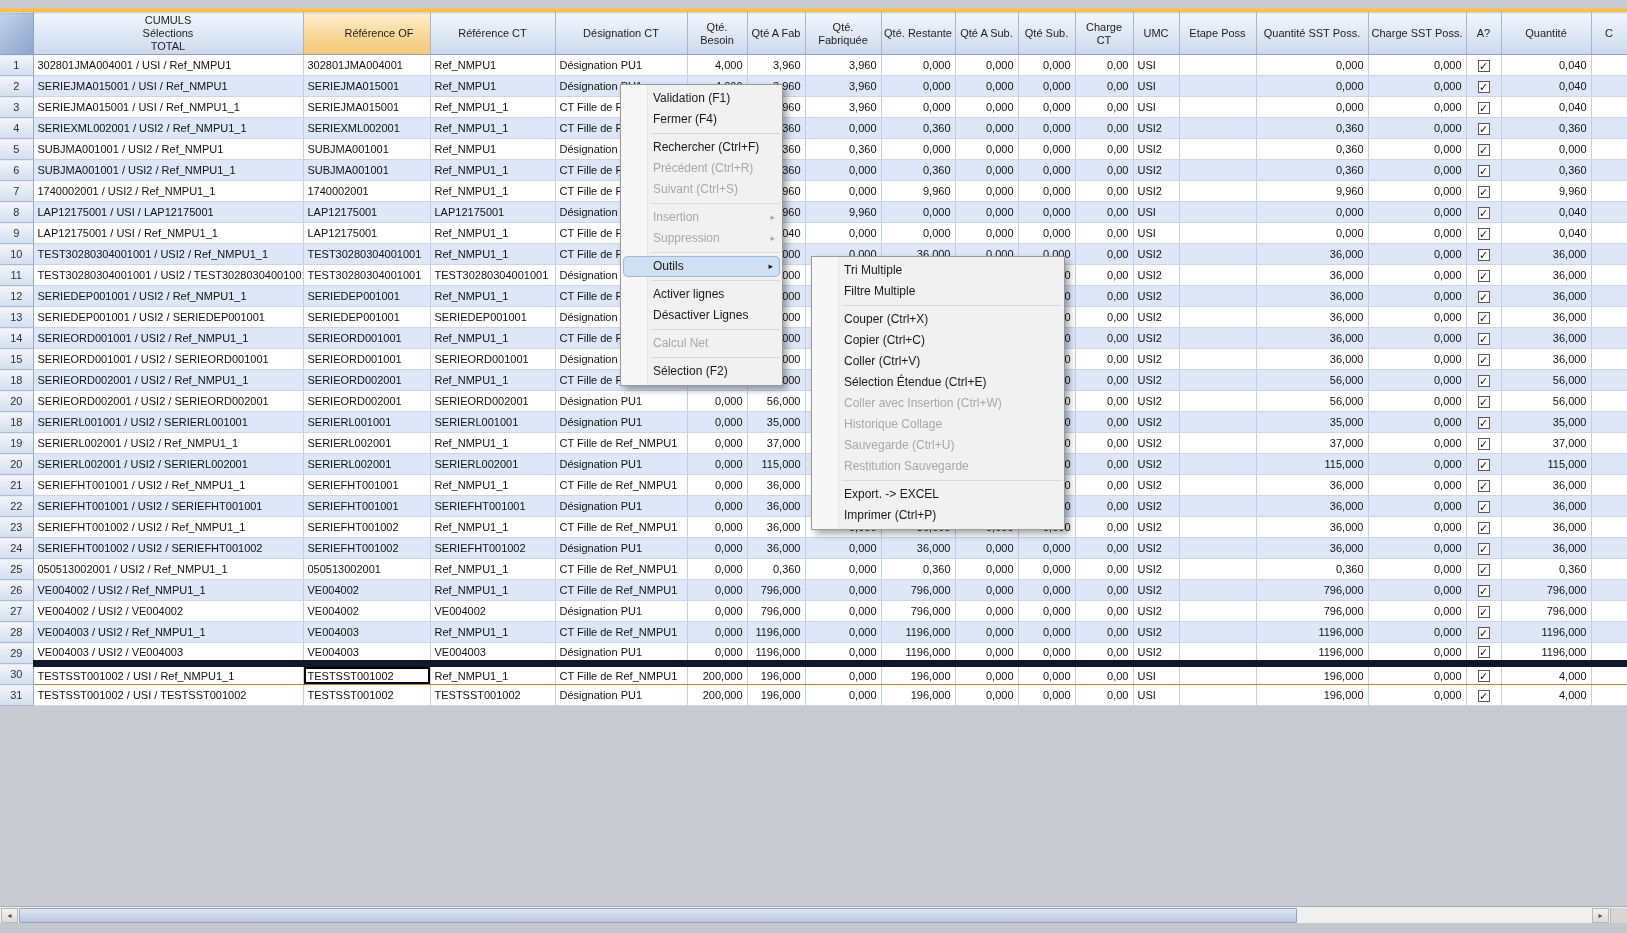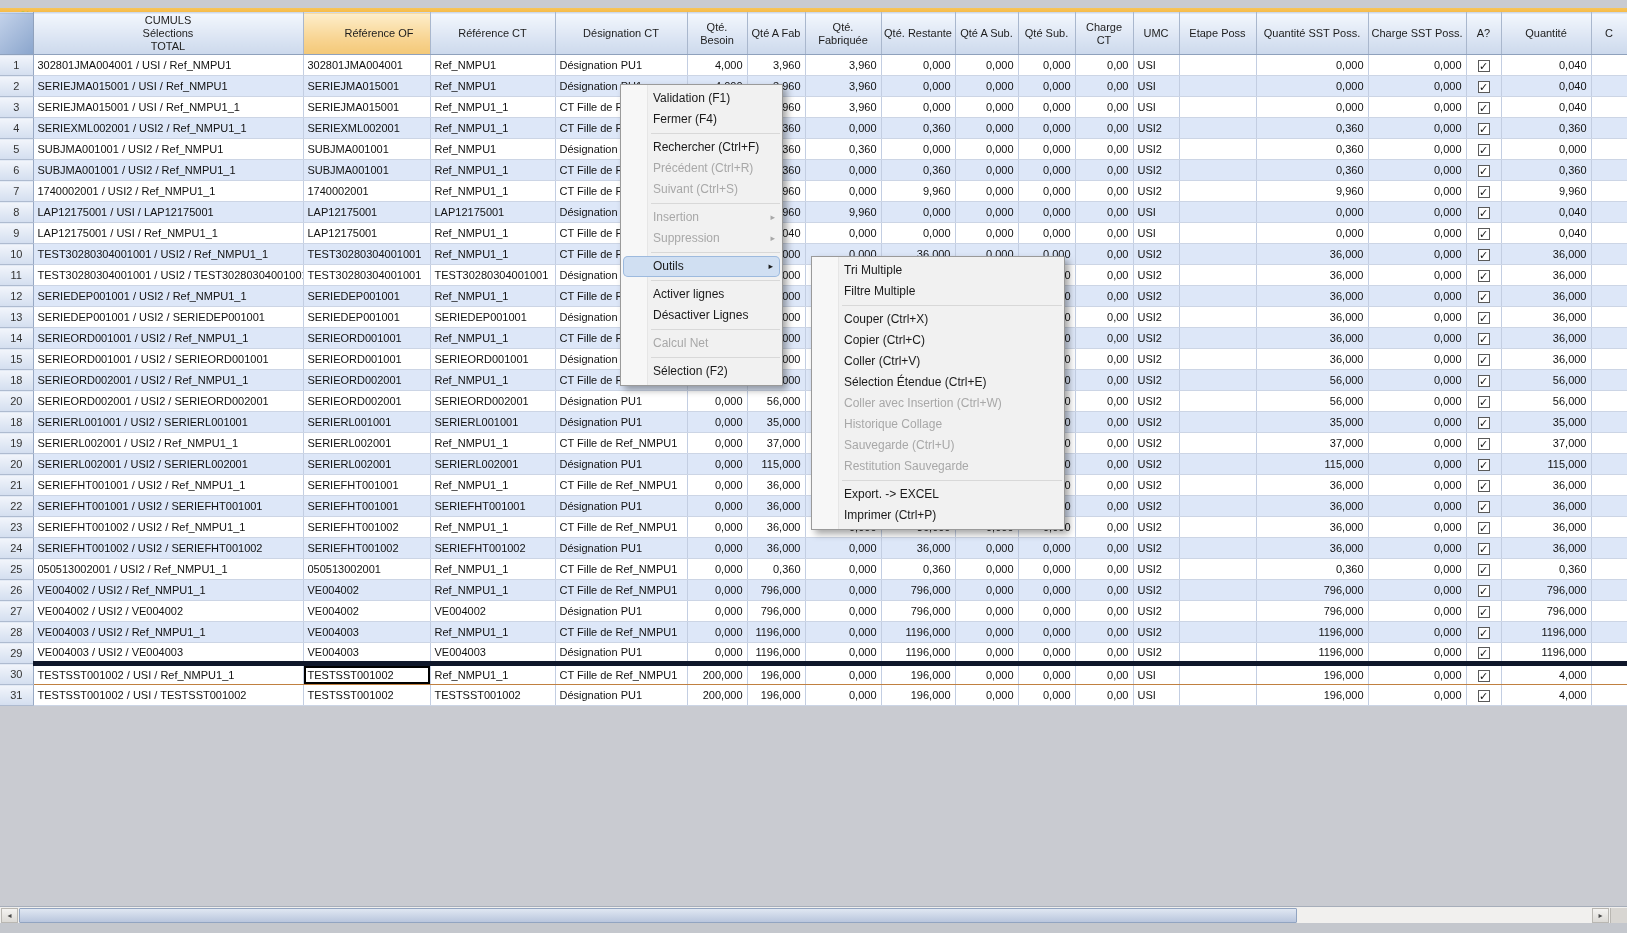--- a/index.html
+++ b/index.html
@@ -23,21 +23,21 @@
     background:linear-gradient(#f3f7fd,#dde6f4 55%,#ccd9ec);
     border-right:1px solid #a9b7cd; border-bottom:1px solid #8fa1bc; border-top:1px solid #cfd9e8;
     white-space:pre-line; line-height:13px; padding:0 2px; }
   thead th.hdr-sel { background:linear-gradient(#fdeecb,#f8d594 60%,#f3c877);padding-left:27px; }
   thead th.corner { background:linear-gradient(135deg,#c3d2ea,#8aa5cc); border-right:1px solid #8fa1bc; }
   tbody td { height:21px; padding:0 4px; border-right:1px solid #c3cee2; border-bottom:1px solid #ccd5e5; }
   tbody td.rowhdr { background:linear-gradient(#f2f5fb,#d3deef); text-align:center; color:#333;
     border-right:1px solid #98a9c4; border-bottom:1px solid #aebbd0; padding:0; }
   tr.odd  td:not(.rowhdr) { background:#ffffff; }
   tr.even td:not(.rowhdr) { background:#dde7f8; }
-  tr.cur  td:not(.rowhdr) { background:#ffffff; border-top:5px solid #0f172a; border-bottom:1px solid #c08040; }
+  tr.cur  td:not(.rowhdr) { background:#ffffff; border-top:7px solid #0f172a; border-bottom:1px solid #c08040; }
   td.al { text-align:left; } td.ar { text-align:right; } td.ac { text-align:center; }
   td.sel-cell { box-shadow:inset 0 0 0 2px #000; background:#fff !important; }
   .cb { display:inline-block; width:12px; height:12px; border:1px solid #5a5a5a; background:#fff;
     font-size:11px; line-height:10px; text-align:center; color:#111; vertical-align:middle; }
 
   
   .menu { position:absolute; z-index:100; padding:3px 0; font-size:12px; color:#1a1a1a;
     background:linear-gradient(to right,#f7f7f7 0,#f7f7f7 26px,#e6e6e6 26px,#e6e6e6 27px,#f1f1f1 27px);
     border:1px solid #9a9a9a; box-shadow:4px 4px 7px rgba(0,0,0,0.35); }
   .menu-item { position:relative; height:21px; line-height:21px; padding:0 18px 0 32px; white-space:nowrap; }

